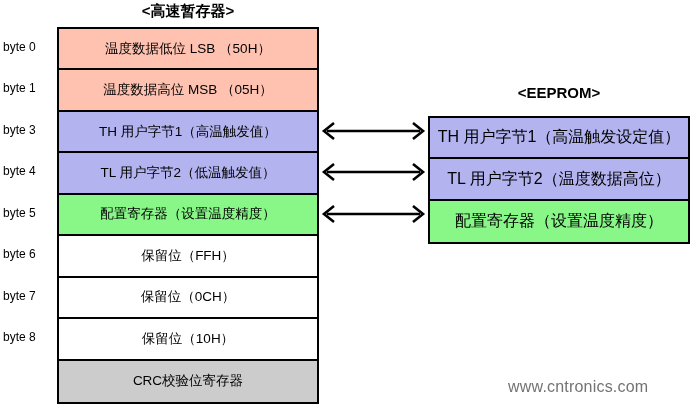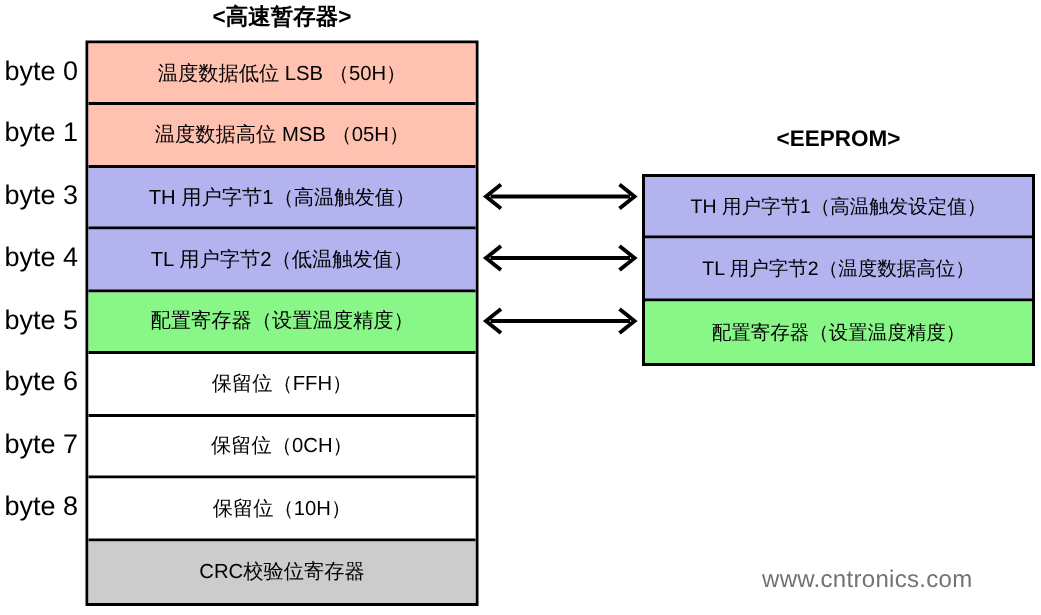--- a/index.html
+++ b/index.html
@@ -46,21 +46,21 @@
   
   .byte-labels {
     position: absolute;
     left: 0px;
     top: 27px;
     width: 55px;
   }
   .byte-label {
     height: 41.45px;
     line-height: 41.45px;
-    font-size: 18px;
+    font-size: 12px;
     color: #000000;
     text-align: left;
     padding-left: 3px;
     box-sizing: border-box;
     white-space: nowrap;
   }
 
   
   #scratchpad-table {
     position: absolute;
@@ -95,21 +95,21 @@
     border: 2px solid #000000;
     box-sizing: border-box;
   }
   #eeprom-table .cell {
     height: 41.45px;
     box-sizing: border-box;
     border-bottom: 2px solid #000000;
     display: flex;
     align-items: center;
     justify-content: center;
-    font-size: 13px;
+    font-size: 16px;
     color: #000000;
     white-space: nowrap;
   }
   #eeprom-table .cell:last-child {
     border-bottom: none;
   }
 
   
   .fill-peach  { background: #ffc2b0; }
   .fill-purple { background: #b3b3f0; }

